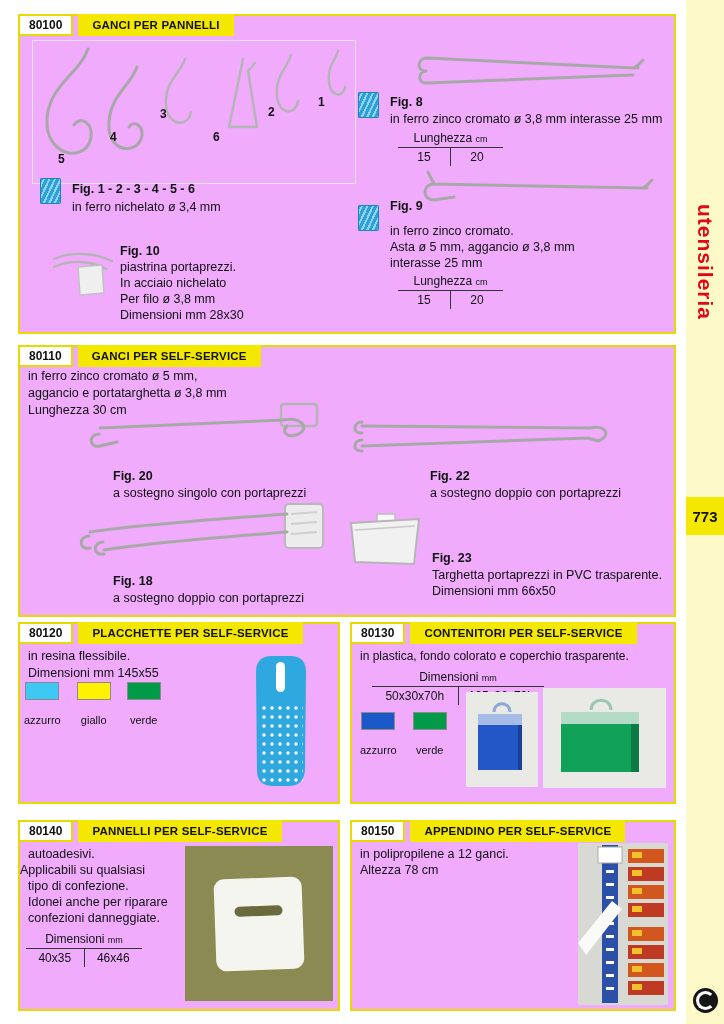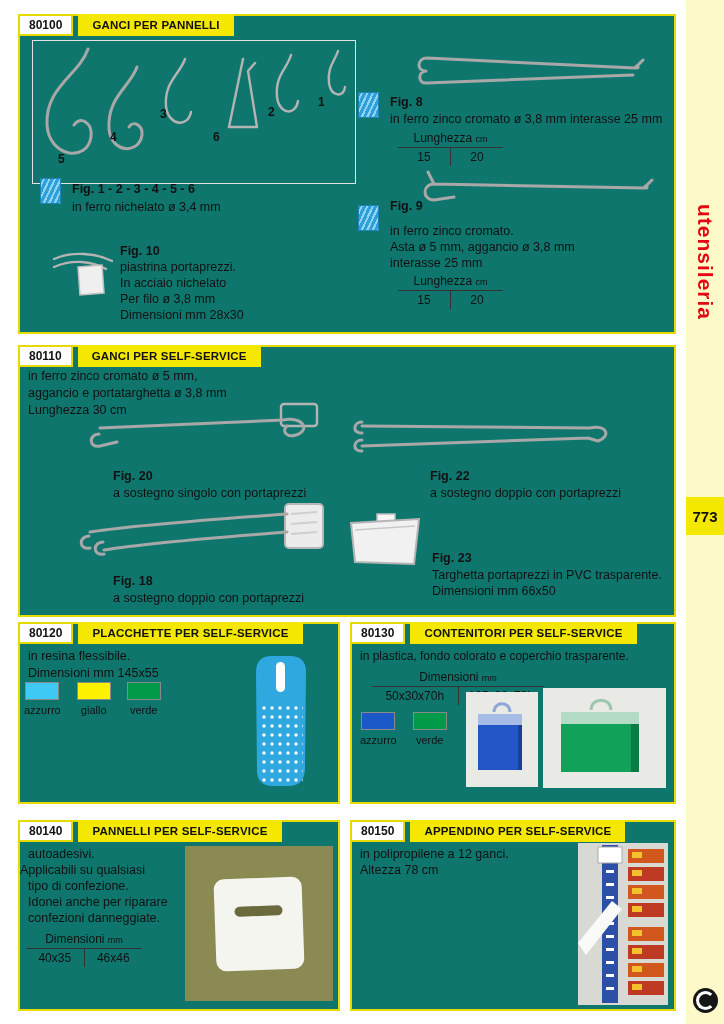--- a/index.html
+++ b/index.html
@@ -1,18 +1,18 @@
 <!DOCTYPE html>
 <html><head>
 <meta charset="utf-8">
 <style>
   html,body{margin:0;padding:0;background:#fff;}
   .page{position:relative;width:724px;height:1024px;background:#fff;overflow:hidden;
         font-family:"Liberation Sans",sans-serif;color:#111;}
-  .sec{position:absolute;border:2px solid #e6da00;background:#0f766e;}
+  .sec{position:absolute;border:2px solid #e6da00;background:#f0abfc;}
   .hdr{position:absolute;top:-2px;left:-2px;display:flex;align-items:stretch;height:22px;z-index:5;}
   .code{background:#fff;border:2px solid #e6da00;font-weight:bold;font-size:12px;
         padding:0 9px;display:flex;align-items:center;}
   .ttl{background:#f4e800;font-weight:bold;font-size:11.5px;padding:0 14px;margin-left:5px;
        display:flex;align-items:center;letter-spacing:.2px;white-space:nowrap;}
   .txt{position:absolute;font-size:12.5px;line-height:16px;white-space:nowrap;}
   .b{font-weight:bold;}
   .num{position:absolute;font-weight:bold;font-size:12px;}
   .icon-blue{position:absolute;width:21px;height:26px;border-radius:2px;
              background:repeating-linear-gradient(115deg,#2f9fd8 0 3px,#8fd4f2 3px 5px);
@@ -21,21 +21,21 @@
   .imgbox{position:absolute;border:1px solid #e3e3e3;}
   .wire{stroke:#a8a8a8;stroke-width:3;fill:none;stroke-linecap:round;stroke-linejoin:round;}
   .wire2{stroke:#b4b4b4;stroke-width:2.4;fill:none;stroke-linecap:round;stroke-linejoin:round;}
   .dimtab{position:absolute;font-size:12px;text-align:center;}
   .dimtab .head{padding:0 4px 2px;border-bottom:1px solid #333;white-space:nowrap;}
   .unit{font-size:9px;}
   .vals{display:flex;}
   .vals span{flex:1;padding:2px 6px;white-space:nowrap;}
   .vals span + span{border-left:1px solid #333;}
   .swgroup{position:absolute;display:flex;gap:16px;}
-  .sw{display:flex;flex-direction:column;align-items:center;gap:4px;}
+  .sw{display:flex;flex-direction:column;align-items:center;gap:14px;}
   .swbox{width:32px;height:16px;border:1px solid #8a8a8a;}
   .swlabel{font-size:11px;}
   .photo{position:absolute;background:#e9e9e5;}
   .strip{position:absolute;right:0;top:0;width:38px;height:1024px;background:#fdf9c9;}
   .side-label{position:absolute;top:175px;left:0;width:38px;height:175px;display:flex;
               align-items:center;justify-content:center;writing-mode:vertical-rl;
               color:#e30613;font-weight:bold;font-size:21px;letter-spacing:1px;}
   .pagenum{position:absolute;top:497px;left:0;width:38px;height:38px;background:#f4e800;
            display:flex;align-items:center;justify-content:center;font-weight:bold;font-size:15px;}
   .logo{position:absolute;left:7px;top:988px;width:25px;height:25px;border-radius:50%;

